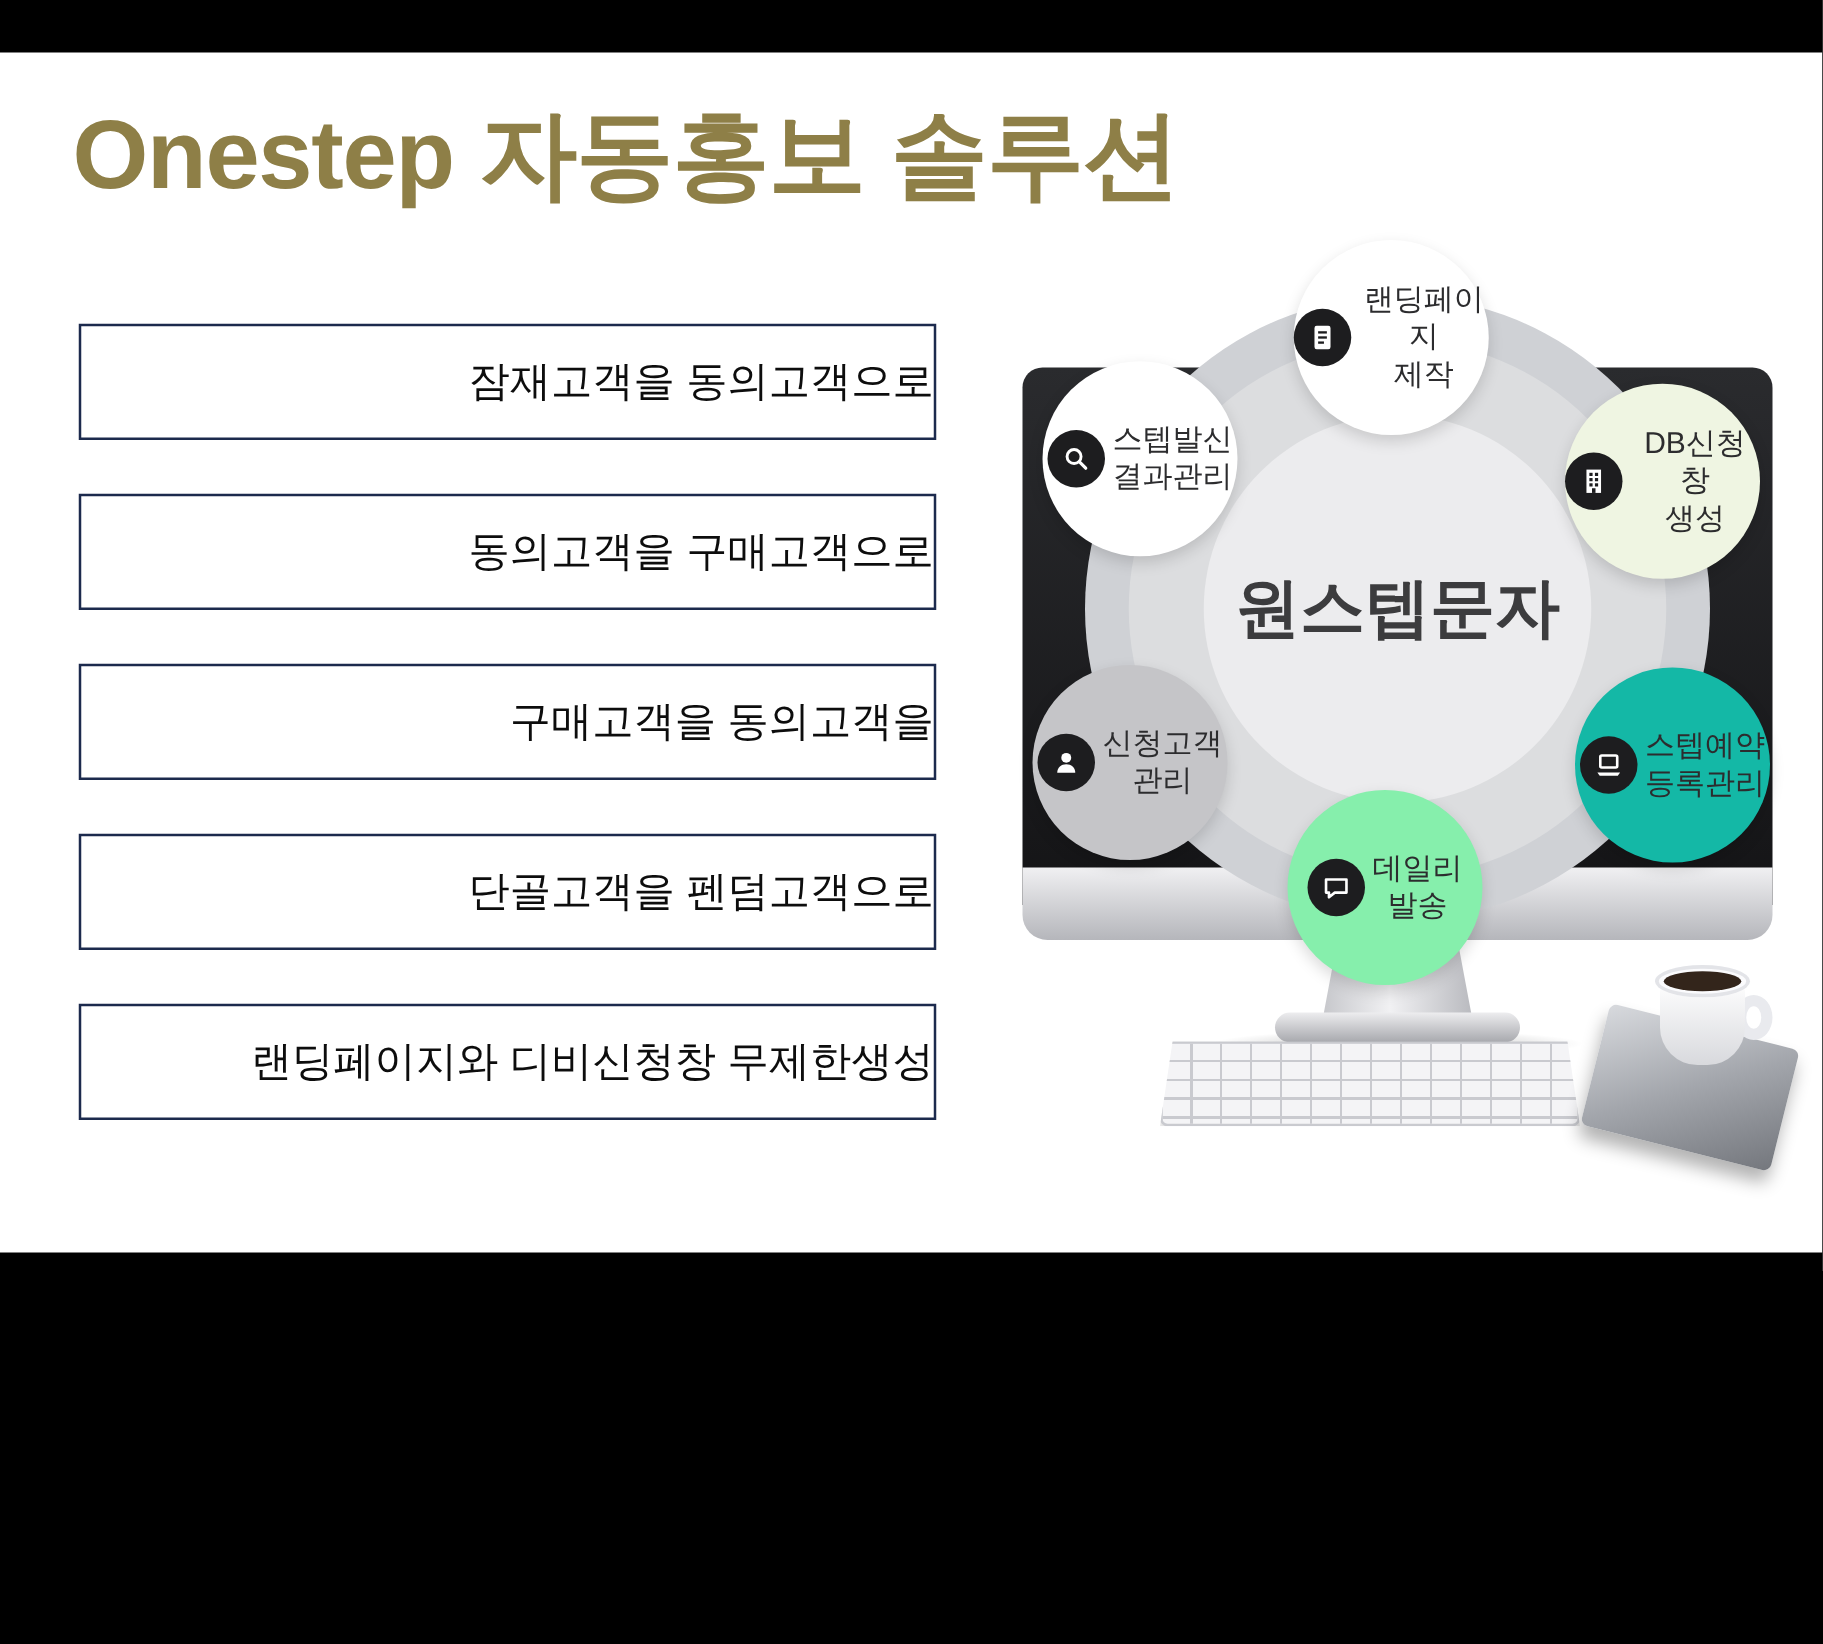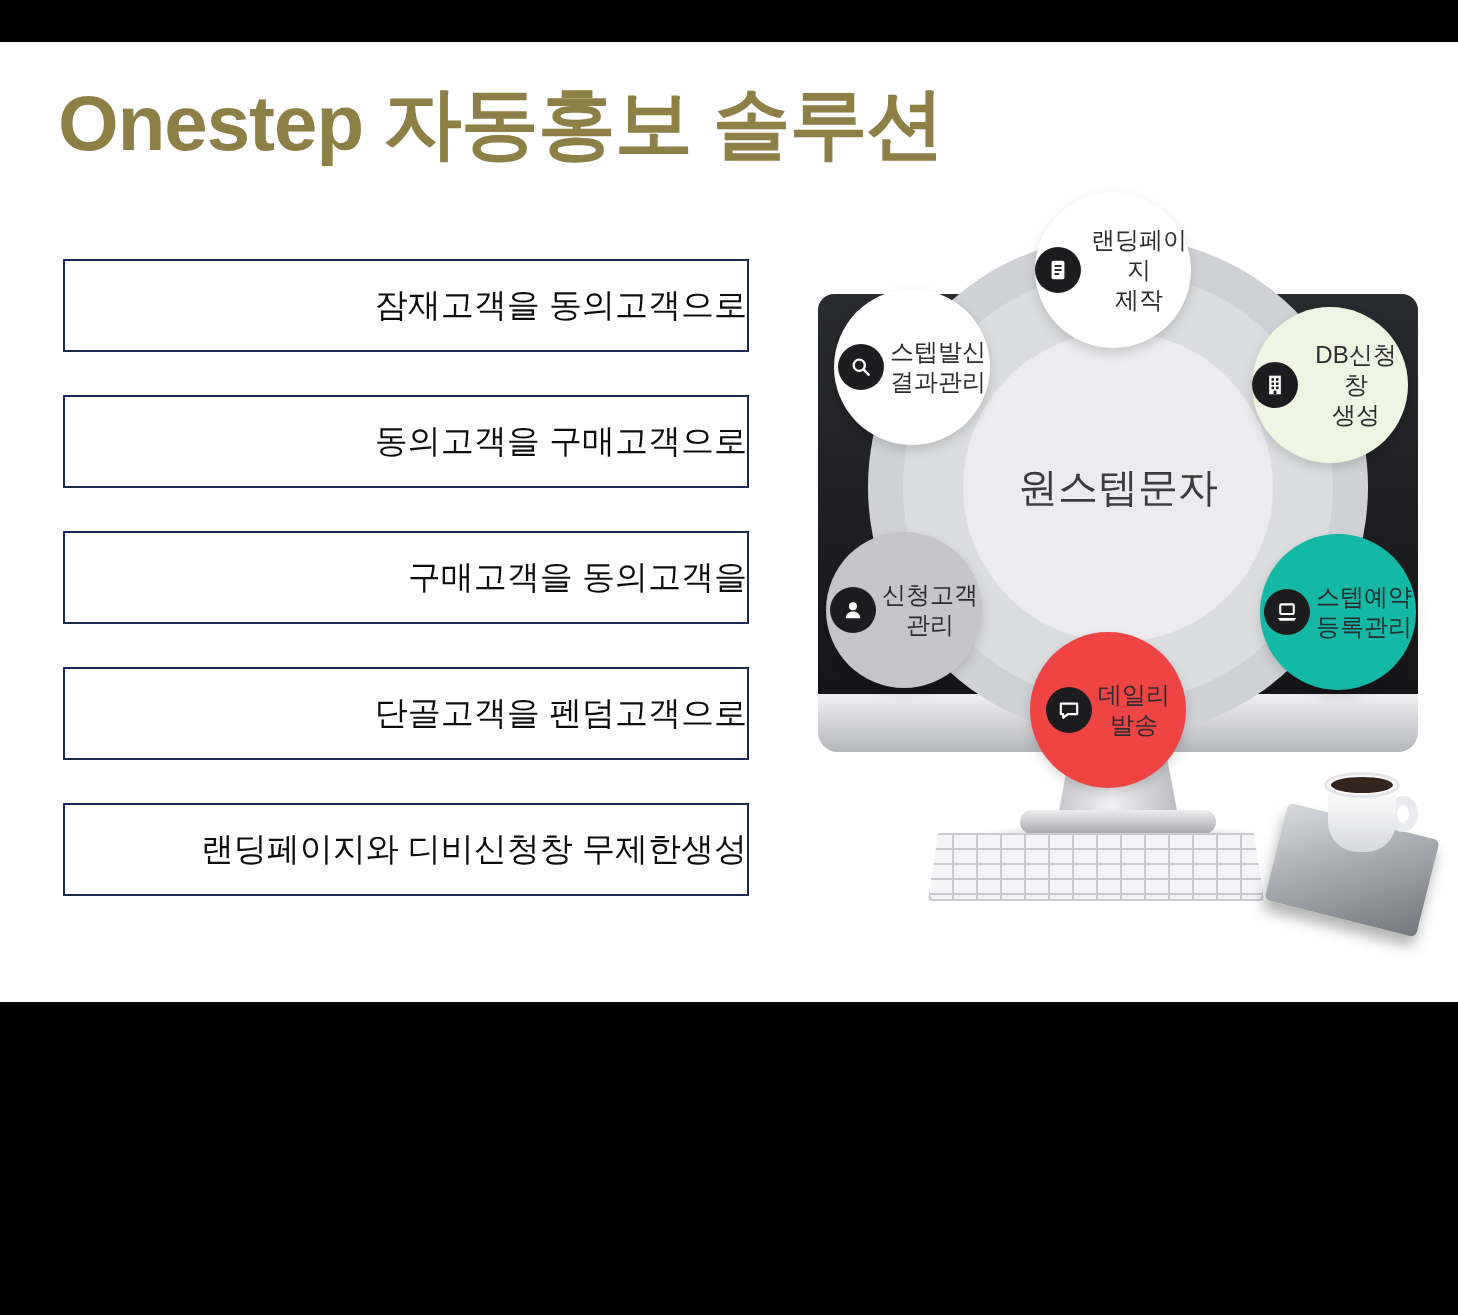--- a/index.html
+++ b/index.html
@@ -27,38 +27,38 @@
   .chin   { left:818px; top:694px; width:600px; height:58px; background:linear-gradient(180deg,#f0f0f2,#b5b6bb); border-radius:0 0 20px 20px; }
   .neck   { left:1058px; top:752px; width:120px; height:64px; clip-path:polygon(10% 0,90% 0,100% 100%,0 100%); background:linear-gradient(90deg,#c6c7cb,#f1f1f3 45%,#b9babf); }
   .base-shadow { left:968px; top:824px; width:300px; height:22px; background:radial-gradient(ellipse at center, rgba(0,0,0,.25) 0%, rgba(0,0,0,0) 70%); }
   .base   { left:1020px; top:810px; width:196px; height:24px; border-radius:12px; background:linear-gradient(180deg,#ededef,#a7a8ad); }
 
   
   .hub-outer { left:868px; top:237px; width:500px; height:500px; border-radius:50%; background:#cfd1d5; }
   .hub-mid   { left:903px; top:272px; width:430px; height:430px; border-radius:50%; background:#dcdddf; }
   .hub-inner { left:963px; top:332px; width:310px; height:310px; border-radius:50%; background:#ececee;
                display:flex; align-items:center; justify-content:center; }
-  .hub-inner span { font-size:40px; font-weight:400; color:#3c3c3e; }
+  .hub-inner span { font-size:52px; font-weight:700; color:#3c3c3e; }
 
   
   .node {
     width:156px; height:156px; border-radius:50%;
     display:flex; flex-direction:row; align-items:center; justify-content:center; gap:6px;
     box-shadow:0 5px 12px rgba(0,0,0,.15);
   }
   .badge { width:46px; height:46px; border-radius:50%; background:#1d1d1f; display:flex; align-items:center; justify-content:center; flex:0 0 auto; }
   .badge svg { width:28px; height:28px; display:block; }
   .node-label { font-size:24px; line-height:1.25; color:#2c2c2e; text-align:center; white-space:pre-line; font-weight:500; }
 
   .node-landing     { left:1035px; top:192px; background:#ffffff; }
   .node-step-result { left:834px;  top:289px; background:#ffffff; }
   .node-db          { left:1252px; top:307px; background:#eff5e2; }
   .node-customer    { left:826px;  top:532px; background:#c5c5c8; }
   .node-reservation { left:1260px; top:534px; background:#14b8a6; }
-  .node-daily       { left:1030px; top:632px; background:#ef4444; }
+  .node-daily       { left:1030px; top:632px; background:#86efac; }
 
   
   .keyboard {
     left:928px; top:833px; width:332px; height:64px;
     background-color:#f4f4f6;
     background-image:
       repeating-linear-gradient(90deg, transparent 0 22px, #c9cacf 22px 24px),
       repeating-linear-gradient(180deg, transparent 0 13px, #c9cacf 13px 15px);
     border:2px solid #c9cacf; border-radius:6px;
     clip-path:polygon(3% 0,97% 0,100% 100%,0 100%);

